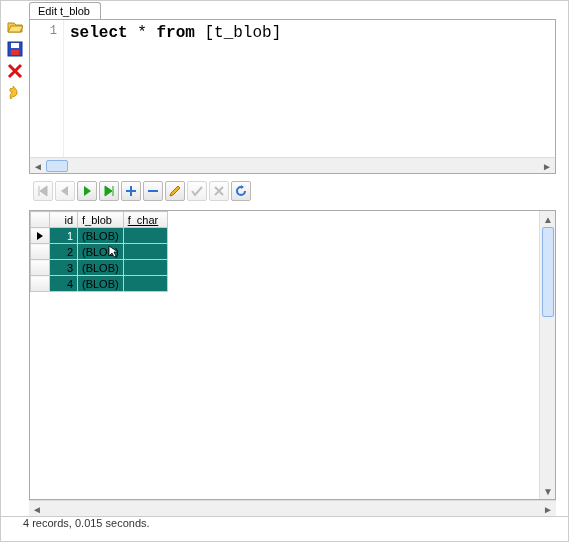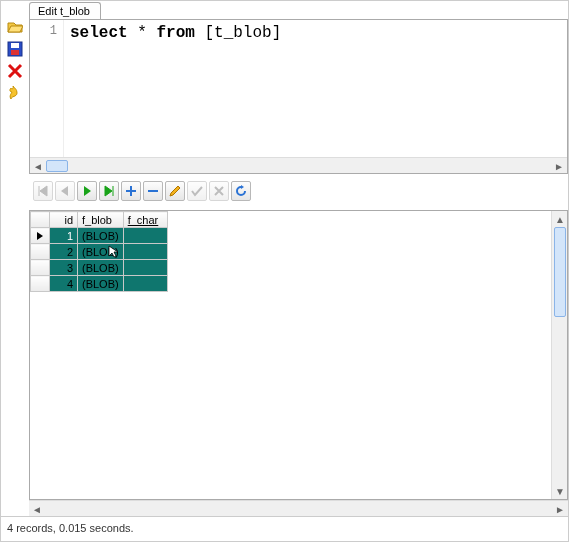--- a/index.html
+++ b/index.html
@@ -28,21 +28,21 @@
     background:#fff;
   }
   .left-toolbar .tb-icon {
     width: 16px; height: 16px;
     display:flex;align-items:center;justify-content:center;
   }
   .main-col {
     flex: 1;
     display: flex;
     flex-direction: column;
-    padding-right:0;
+    padding-right:12px;
   }
   .tabbar {
     height: 18px;
     display: flex;
     align-items: flex-end;
     padding-left: 0;
   }
   .tab {
     border: 1px solid #aaa;
     border-bottom: none;
@@ -153,22 +153,22 @@
   }
   .rowhead {
     width:16px;min-width:16px;text-align:center;padding:0;
     background: linear-gradient(#fefefe,#ebebeb);
   }
   td.sel { background:#2a72d4;color:#fff; }
   td.focuscell { border:1px solid #2a72d4; background:#cfe3fb; }
   .status-bar {
     height: 22px;
     border-top:1px solid #ccc;
-    display:flex;align-items:center;
-    padding:0 6px;
+    display:flex;align-items:flex-start;
+    padding:0 22px;
     font-size:11px;
     color:#333;
   }
   .hscroll2 {
     height:16px;background:#f0f0f0;border-top:1px solid #ddd;position:relative;margin-top:0;
   }
   .hscroll2 .arrow{position:absolute;top:0;width:16px;height:16px;display:flex;align-items:center;justify-content:center;color:#666;font-size:10px;}
   .hscroll2 .arrow.l{left:0;} .hscroll2 .arrow.r{right:0;}
   svg{display:block;}
   .cursor-overlay{position:absolute;pointer-events:none;}

